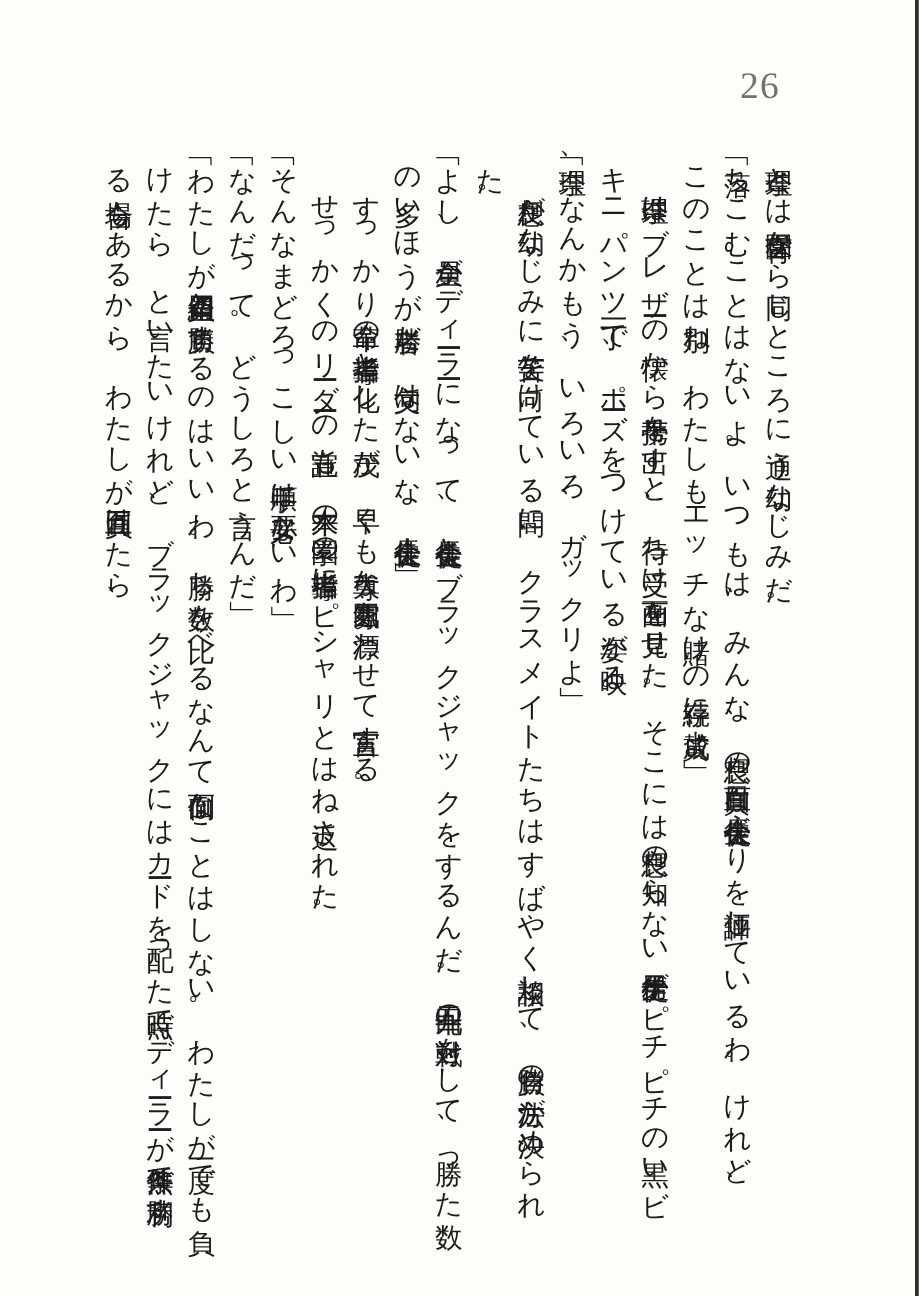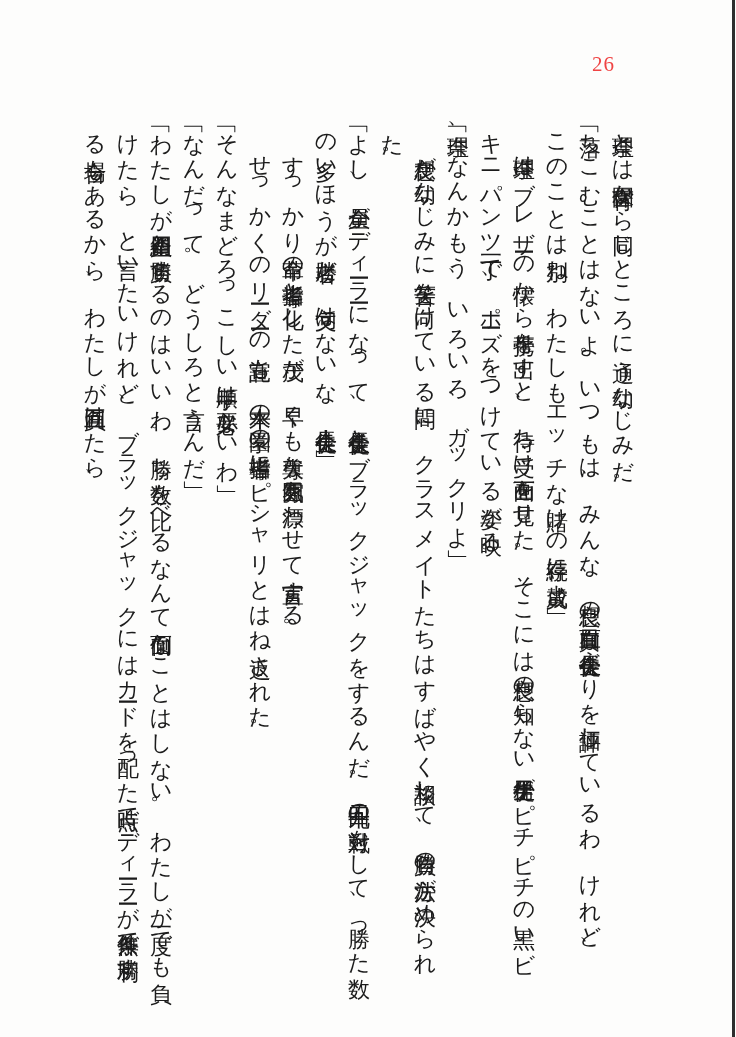--- a/index.html
+++ b/index.html
@@ -19,22 +19,22 @@
     top: 0;
     right: 1px;
     width: 3px;
     height: 100%;
     background: #2e2e2e;
   }
   .page-number {
     position: absolute;
     top: 54px;
     left: 592px;
-    font-size: 21px;
-    color: #ef4444;
+    font-size: 30px;
+    color: #737373;
     letter-spacing: 1px;
     line-height: 1;
   }
   .text-block {
     position: absolute;
     top: 119px;
     right: 96px;
     height: 859px;
     writing-mode: vertical-rl;
     text-orientation: mixed;

